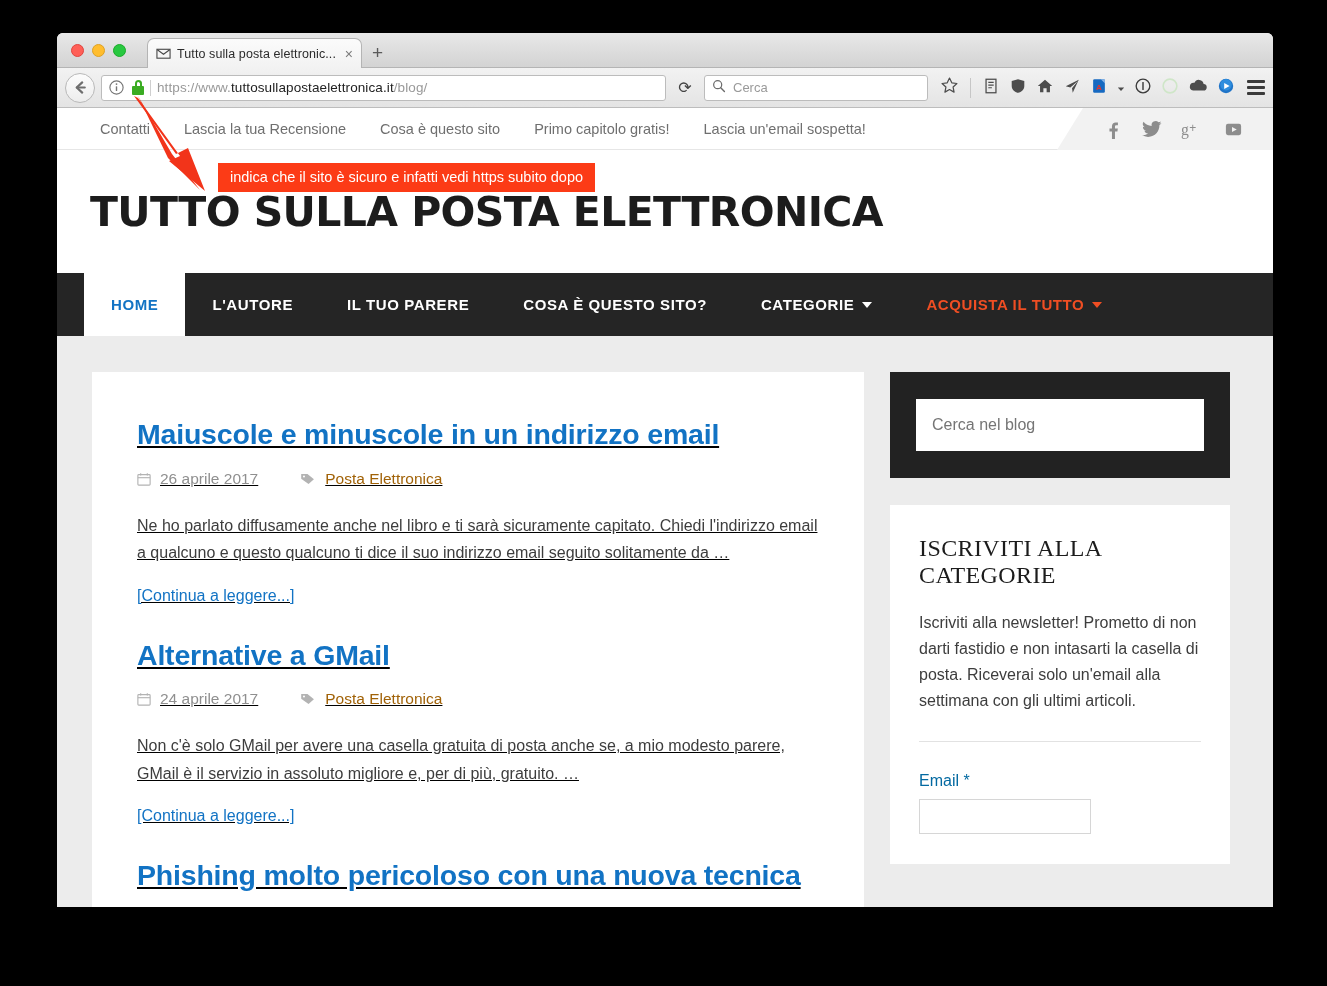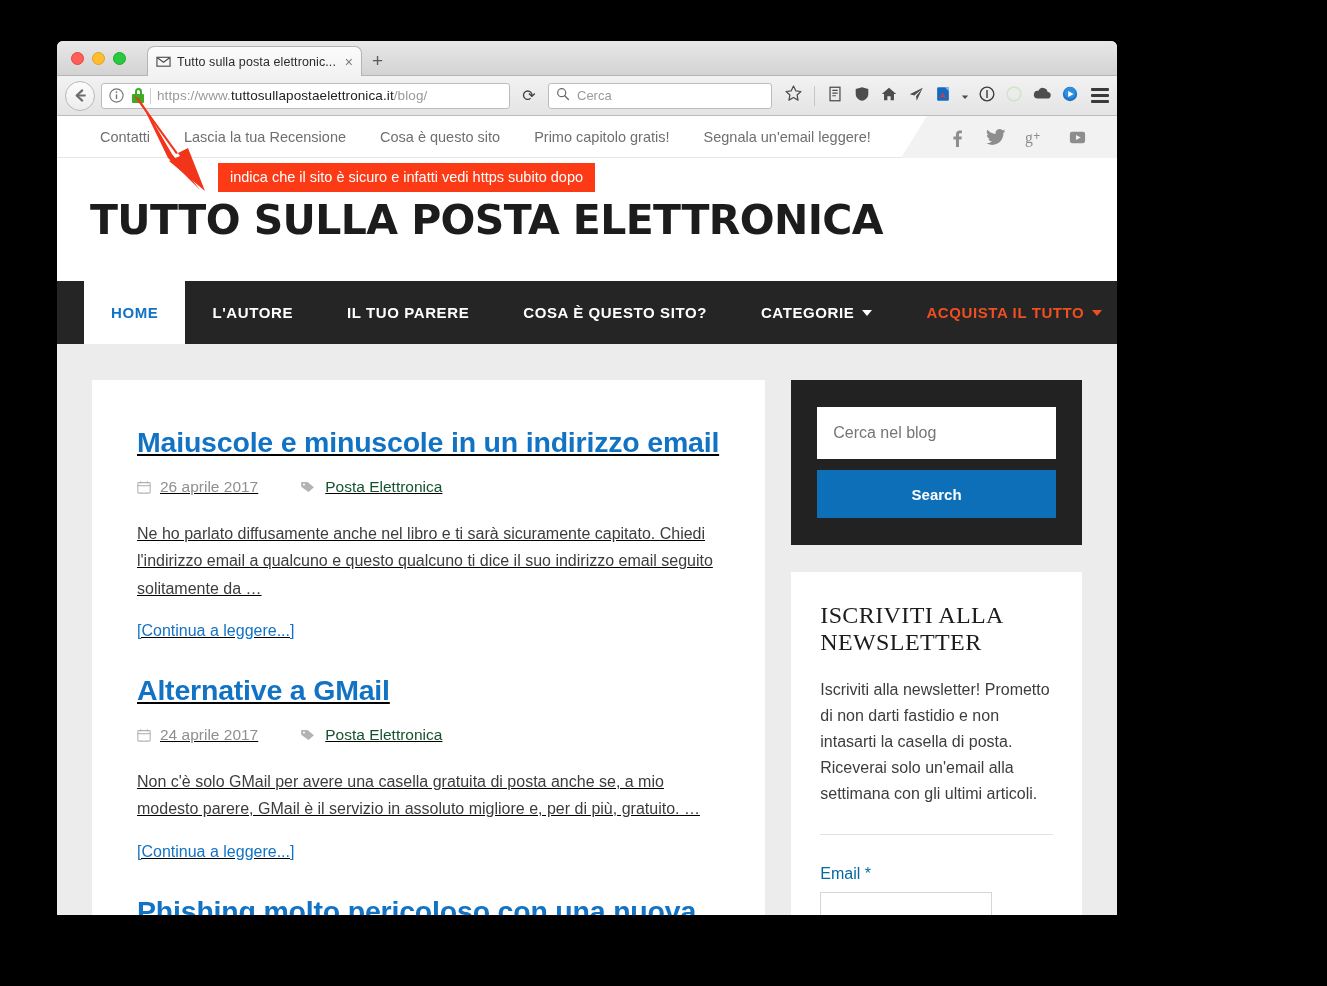--- a/index.html
+++ b/index.html
@@ -8,21 +8,21 @@
     background: #000;
     font-family: "Liberation Sans", sans-serif;
   }
   
   #backdrop {
     position: absolute; left: 0; top: 0; width: 1327px; height: 986px;
     background: #000; border-radius: 48px;
   }
   
   #browser {
-    position: absolute; left: 57px; top: 41px; width: 1060px; height: 874px;
+    position: absolute; left: 57px; top: 33px; width: 1216px; height: 874px;
     background: #fff; border-radius: 6px 6px 0 0; overflow: hidden;
     box-shadow: 0 2px 14px rgba(0,0,0,0.55);
   }
   
   .tabstrip {
     height: 35px; position: relative;
     background: linear-gradient(#e8e8e8, #d3d3d3);
     border-bottom: 1px solid #b4b4b4;
   }
   .traffic { position: absolute; left: 14px; top: 11px; display: flex; gap: 8px; }
@@ -128,21 +128,21 @@
   
   .content { display: flex; padding: 36px 35px 0 35px; gap: 26px; }
   .posts { width: 772px; background: #fff; padding: 46px 45px 40px 45px; }
   .post { margin-bottom: 34px; text-decoration: underline; }
   .post h2 {
     font-size: 28.5px; font-weight: bold; color: #1273c4; letter-spacing: -0.2px;
     line-height: 1.18; margin-bottom: 18px;
   }
   .meta { display: flex; align-items: center; gap: 42px; margin-bottom: 24px; }
   .meta .bit { display: flex; align-items: center; gap: 9px; font-size: 15.5px; color: #8f8f8f; }
-  .meta .bit.cat { color: #14532d; align-items: center; }
+  .meta .bit.cat { color: #a16207; align-items: center; }
   .meta svg { fill: #b3b3b3; display: block; }
   .excerpt { font-size: 16px; line-height: 1.72; color: #3d3d3d; margin-bottom: 20px; }
   .morelink { font-size: 16px; color: #1273c4; text-decoration: none; }
 
   
   .sidebar { width: 340px; }
   .widget-search { background: #222; padding: 27px 26px; margin-bottom: 27px; }
   .widget-search input {
     display: block; width: 100%; height: 52px; border: none; background: #fff;
     font-size: 16px; color: #555; padding: 0 16px; font-family: inherit; outline: none;
@@ -307,21 +307,21 @@
   </div>
 
   <div class="viewport">
 
     <div class="topbar">
       <nav class="topnav">
         <a>Contatti</a>
         <a>Lascia la tua Recensione</a>
         <a>Cosa è questo sito</a>
         <a>Primo capitolo gratis!</a>
-        <a>Segnala un'email leggere!</a>
+        <a>Lascia un'email sospetta!</a>
       </nav>
       <div class="social-wrap">
         <a>
           <svg viewBox="0 0 20 20" width="19" height="19">
               <path d="M12.6 20v-8h2.6l.4-3.1h-3V7c0-.9.25-1.5 1.55-1.5H15.7V2.75c-.3-.04-1.25-.13-2.35-.13-2.33 0-3.92 1.42-3.92 4.02V8.9H6.8V12h2.63v8z"></path>
             </svg>
         </a>
         <a>
           <svg viewBox="0 0 22 20" width="21" height="19">
               <path d="M21.5 3.1a8.3 8.3 0 0 1-2.4.66A4.2 4.2 0 0 0 21 1.45a8.4 8.4 0 0 1-2.67 1.02A4.2 4.2 0 0 0 11.2 6.3a11.9 11.9 0 0 1-8.65-4.38 4.2 4.2 0 0 0 1.3 5.6A4.1 4.1 0 0 1 1.95 7v.05a4.2 4.2 0 0 0 3.37 4.12 4.2 4.2 0 0 1-1.9.07 4.2 4.2 0 0 0 3.92 2.92A8.45 8.45 0 0 1 .9 15.9a11.9 11.9 0 0 0 6.45 1.9c7.74 0 11.97-6.4 11.97-11.95l-.01-.55A8.4 8.4 0 0 0 21.5 3.1z"></path>
@@ -430,25 +430,24 @@
         <article class="post">
           <h2>Phishing molto pericoloso con una nuova tecnica</h2>
         </article>
 
       </main>
 
       <aside class="sidebar">
 
         <div class="widget-search">
           <input type="text" placeholder="Cerca nel blog" style="">
-          <button>Search</button>
         </div>
 
         <div class="widget-news">
-          <h3>ISCRIVITI ALLA NEWSLETTER</h3>
+          <h3>ISCRIVITI ALLA CATEGORIE</h3>
           <p>Iscriviti alla newsletter! Prometto di non darti fastidio e non intasarti la casella di posta. Riceverai solo un'email alla settimana con gli ultimi articoli.</p>
           <hr>
           <div class="field-label">Email *</div>
           <input type="text" style="">
 
         </div>
 
       </aside>
 
     </div>

